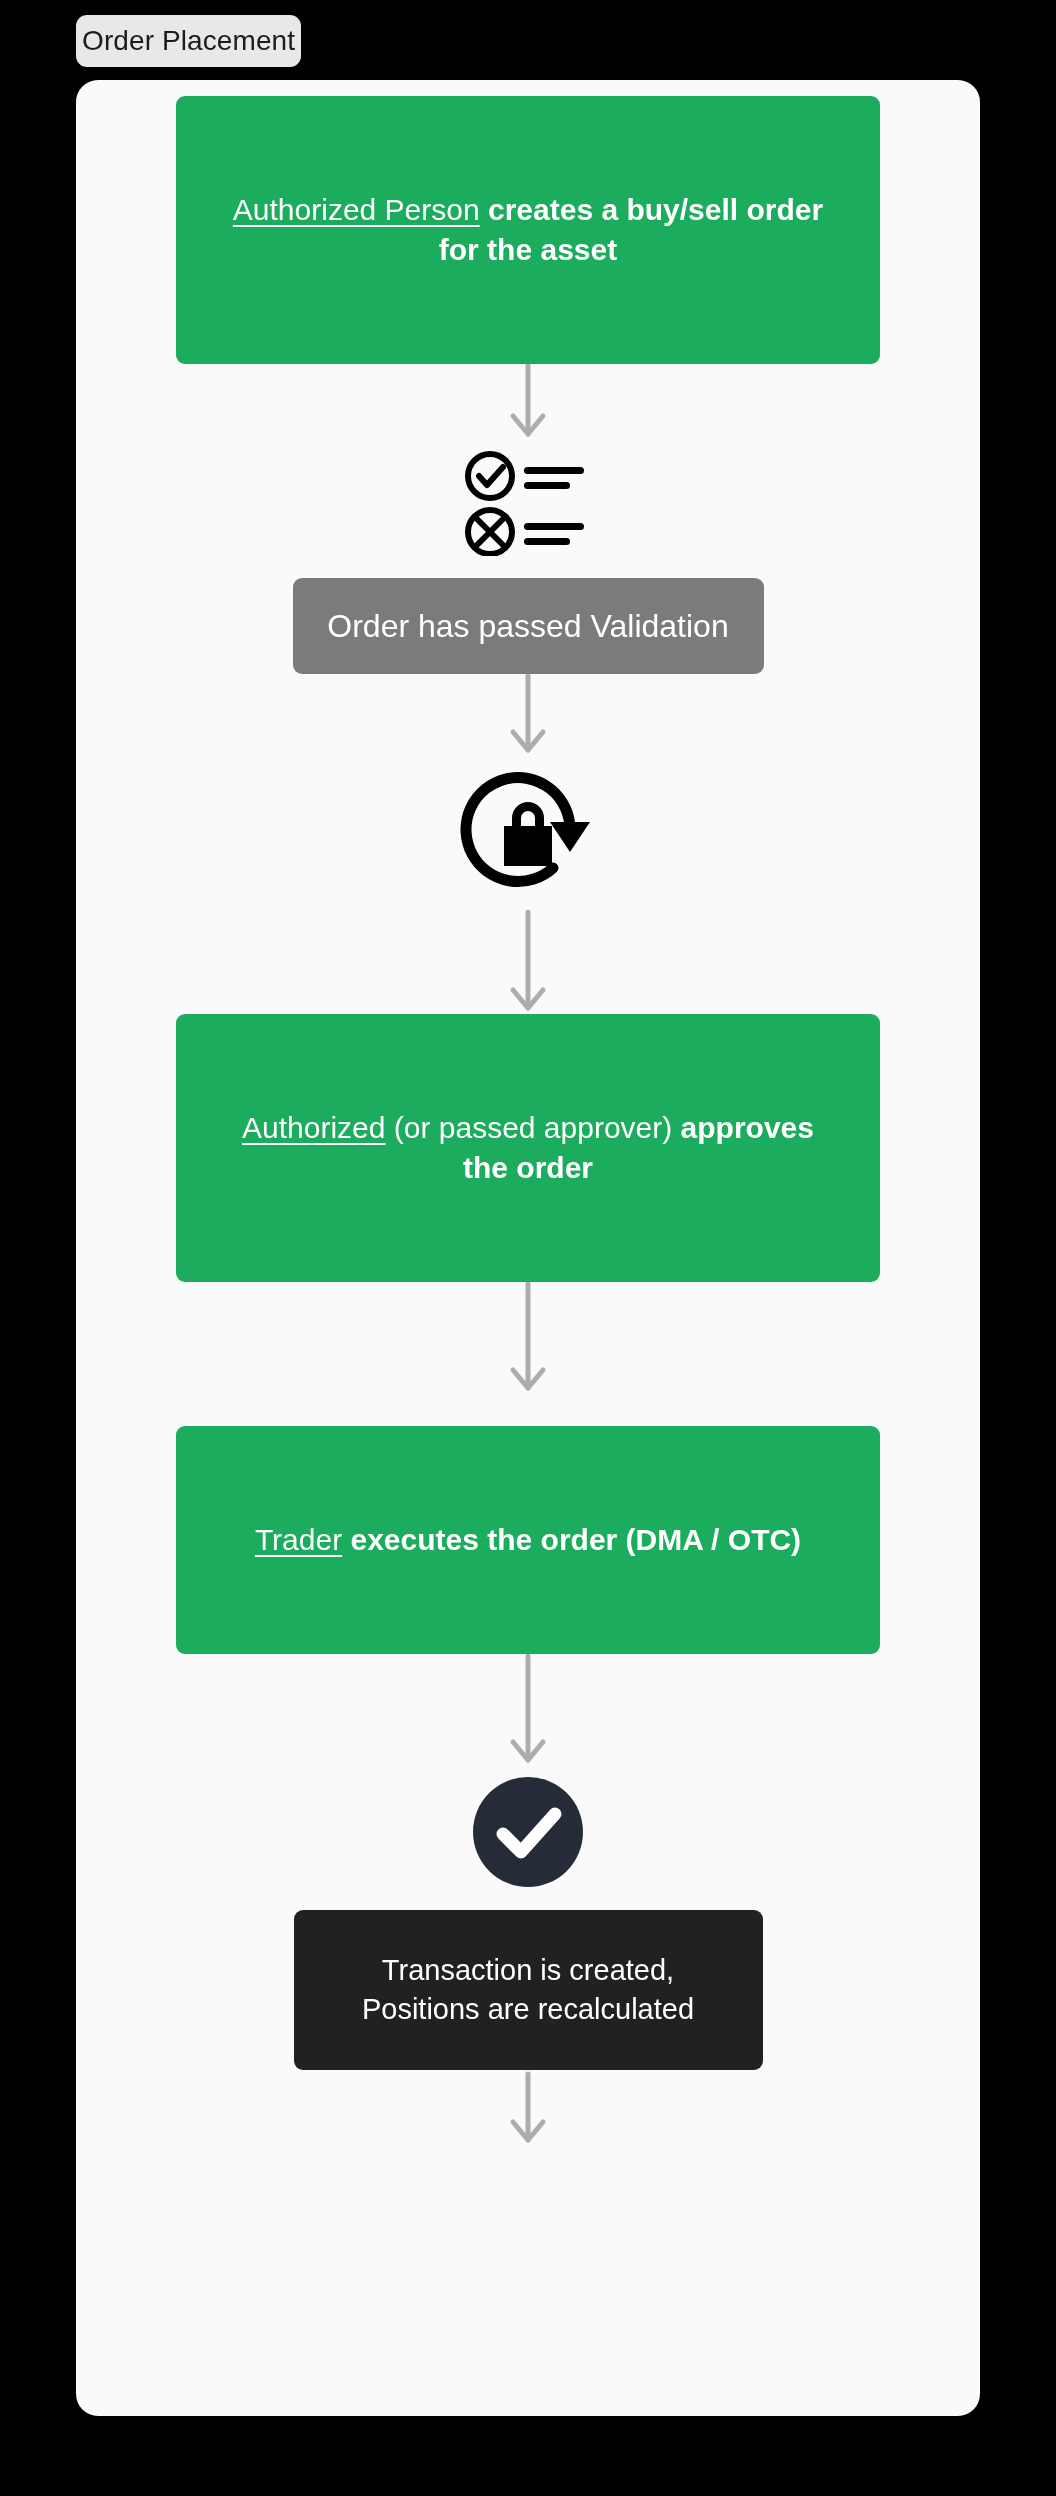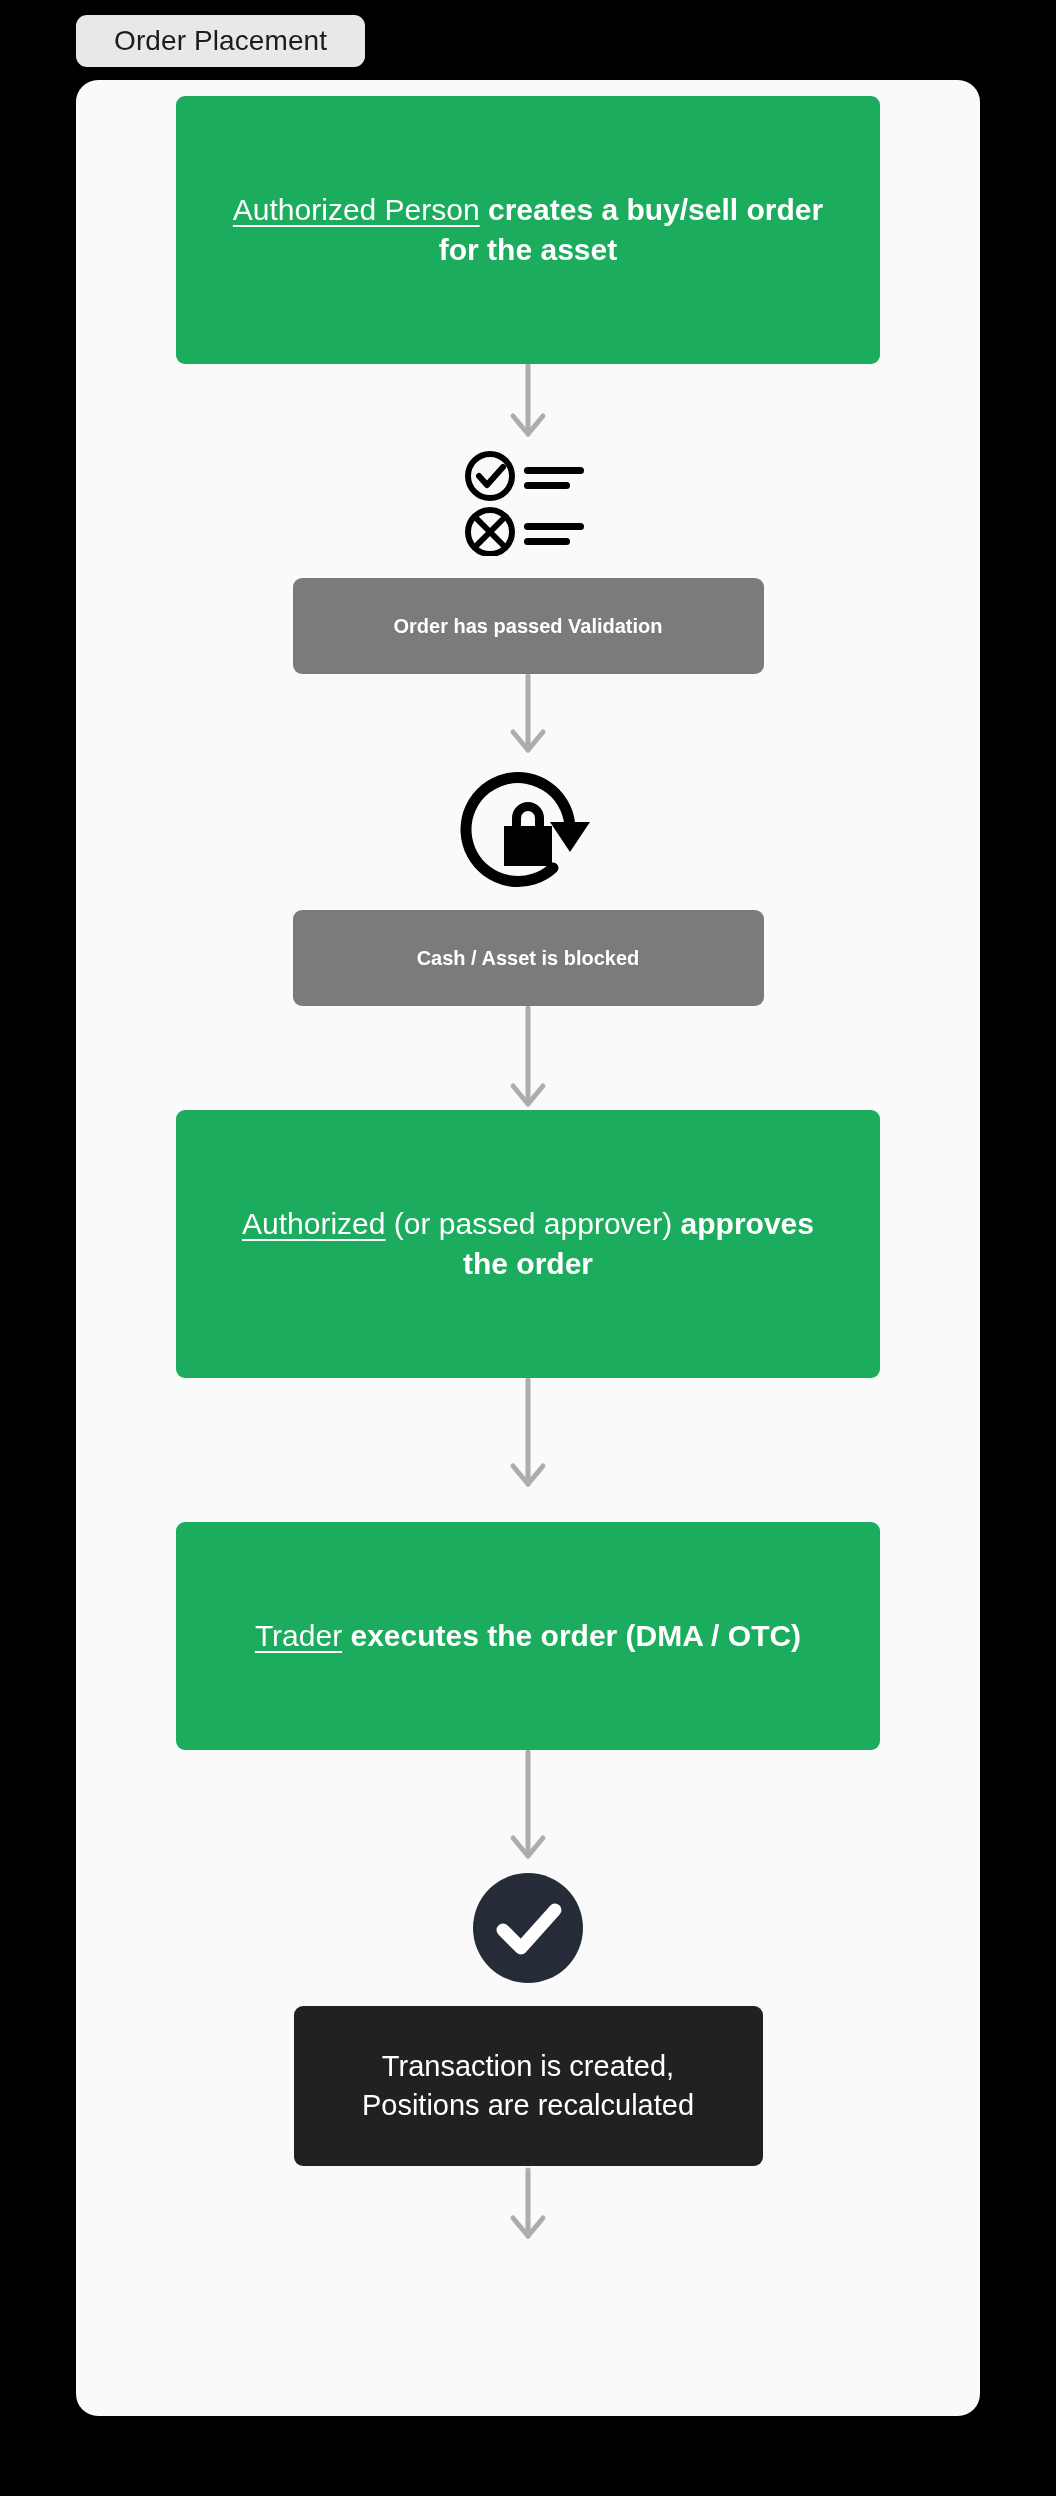--- a/index.html
+++ b/index.html
@@ -18,21 +18,21 @@
     height: 2496px;
     background: #000000;
   }
 
   
   .title-badge {
     position: absolute;
     left: 76px;
     top: 15px;
     height: 52px;
-    padding: 0 38px;
+    padding: 0 6px;
     display: flex;
     align-items: center;
     background: #e8e8e8;
     border-radius: 11px;
     color: #1c1c1c;
     font-size: 28px;
     letter-spacing: 0.1px;
     white-space: nowrap;
     z-index: 5;
   }
@@ -75,22 +75,22 @@
     background: #1BAC5E;
     width: 704px;
     min-height: 268px;
     font-size: 30px;
   }
 
   .node-gray {
     background: #7b7b7b;
     width: 471px;
     min-height: 96px;
-    font-size: 20px;
-    font-weight: 700;
+    font-size: 32px;
+    font-weight: 400;
   }
 
   .node-dark {
     background: #212121;
     width: 469px;
     min-height: 160px;
     font-size: 29px;
     font-weight: 400;
   }
 
@@ -186,23 +186,20 @@
         <svg width="148" height="128" viewBox="0 0 148 128" aria-hidden="true">
           <path d="M116 64 A52 52 0 1 0 99 102" fill="none" stroke="#000" stroke-width="11" stroke-linecap="round"></path>
           <path d="M96 56 L136 56 L116 86 Z" fill="#000"></path>
           <path d="M58 52 a16 16 0 0 1 32 0 l0 10 -9 0 0 -10 a7 7 0 0 0 -14 0 l0 10 -9 0 Z" fill="#000"></path>
           <rect x="50" y="60" width="48" height="40" fill="#000"></rect>
         </svg>
       </div>
 
       <div class="sp-16"></div>
 
-      <div class="node node-gray">
-        <div class="label">Cash / Asset is blocked</div>
-      </div>
 
       <div class="arrow">
         <svg width="40" height="104" viewBox="0 0 40 104" aria-hidden="true">
           <path d="M20 2 L20 98" stroke="#adadad" stroke-width="5" stroke-linecap="round" fill="none"></path>
           <path d="M5 80 L20 98 L35 80" stroke="#adadad" stroke-width="5" stroke-linecap="round" stroke-linejoin="round" fill="none"></path>
         </svg>
       </div>
 
       <div class="node node-green">
         <div class="label"><span class="u-link">Authorized</span><span class="u-plain"> (or passed approver) </span><span>approves the order</span></div>

